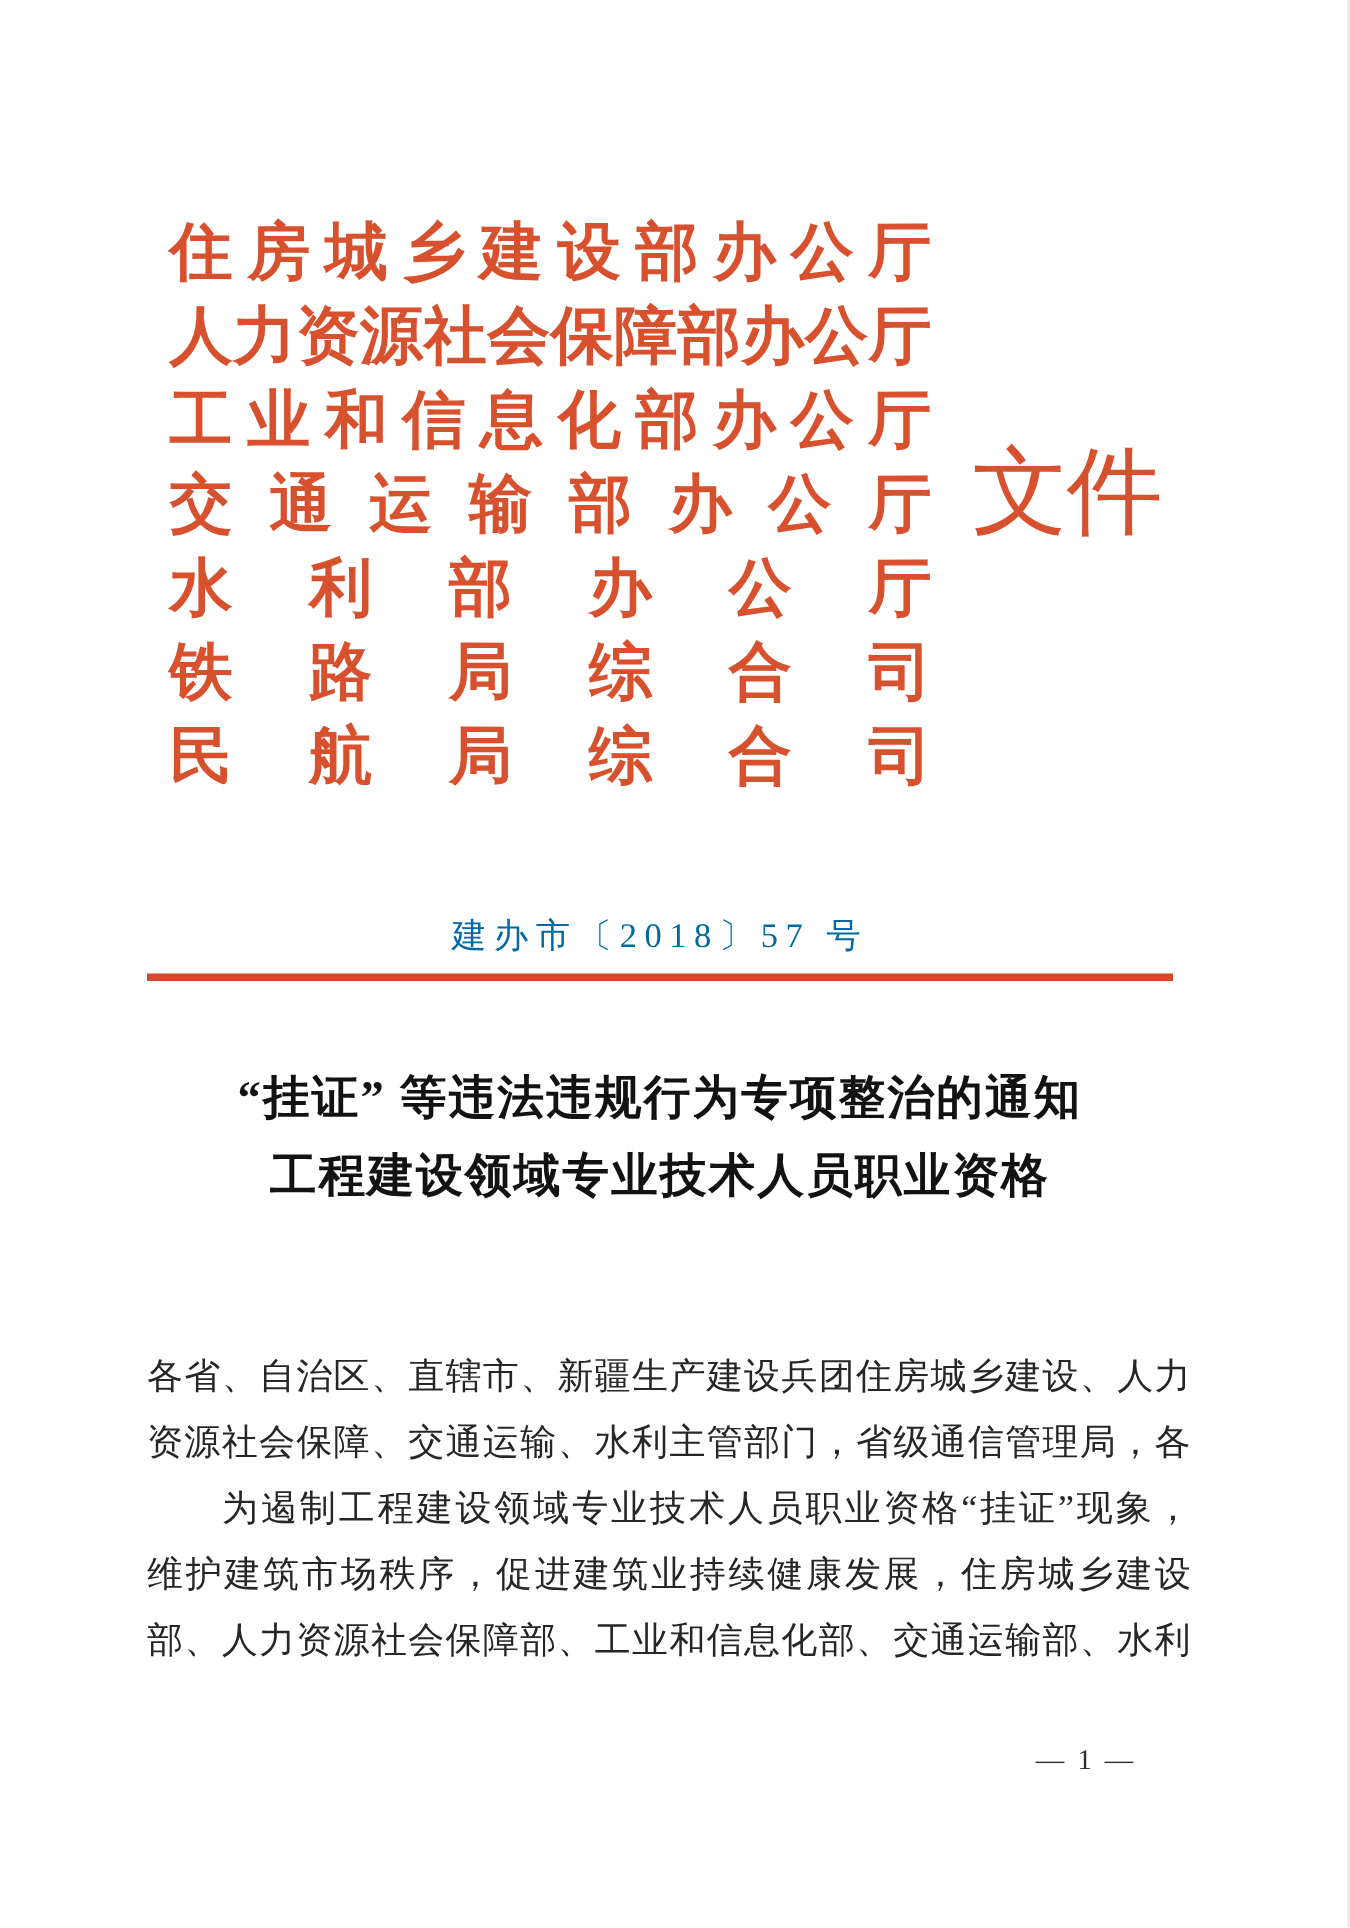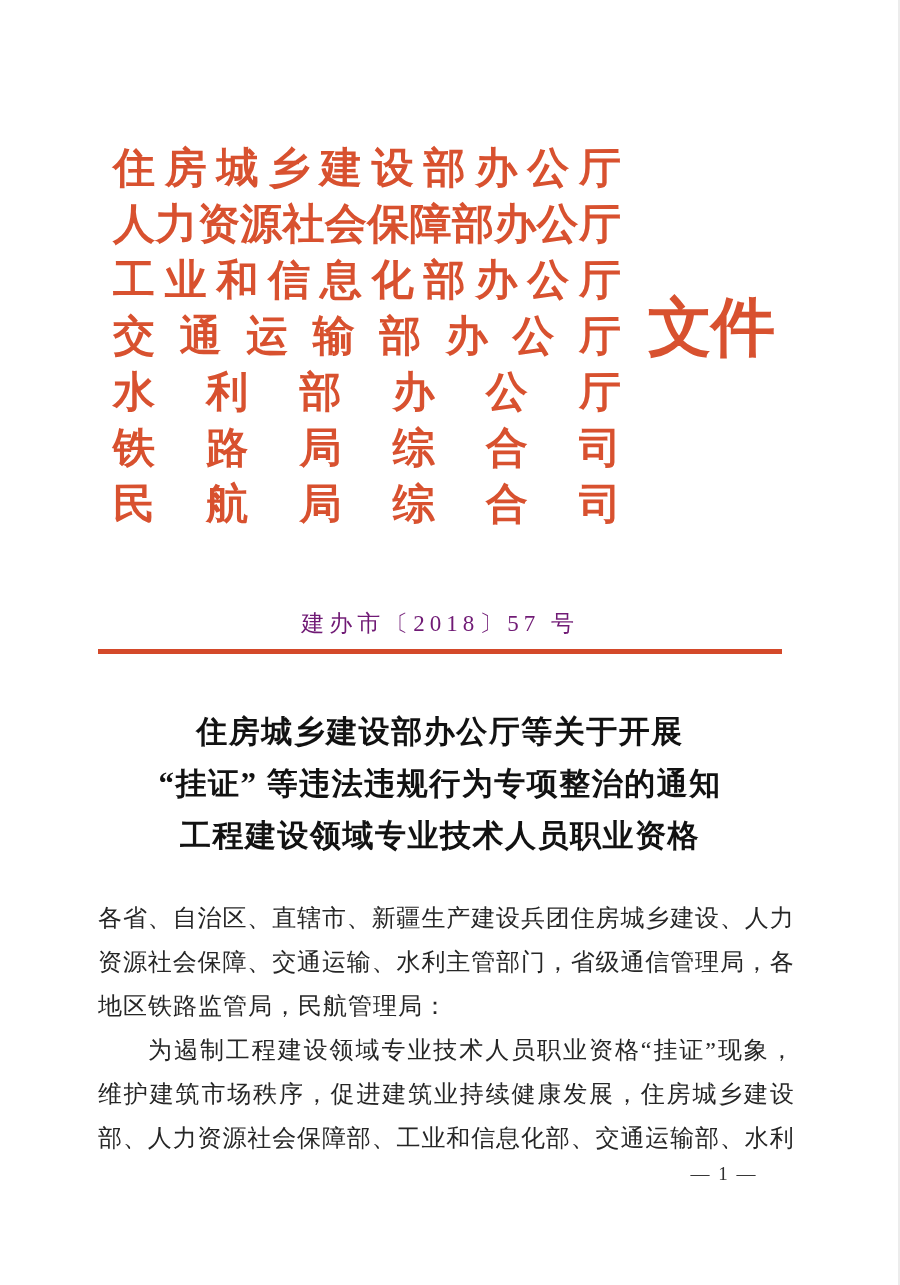--- a/index.html
+++ b/index.html
@@ -42,36 +42,36 @@
     color: #d8512f;
     white-space: nowrap;
   }
   .agency-line span { display: inline-block; }
 
   .doc-marker {
     position: absolute;
     left: 648px;
     top: 296px;
     font-size: 64px;
-    font-weight: bold;
+    font-weight: normal;
     color: #d8512f;
     letter-spacing: -1px;
     line-height: 1;
   }
 
   
   .doc-number {
     position: absolute;
     left: 98px;
     top: 608px;
     width: 684px;
     text-align: center;
     font-size: 23px;
     letter-spacing: 5px;
-    color: #701a75;
+    color: #0369a1;
   }
   .red-divider {
     position: absolute;
     left: 98px;
     top: 649px;
     width: 684px;
     height: 5px;
     background: #d4492a;
   }
 
@@ -208,21 +208,20 @@
       </div>
   </div>
 
   <div class="doc-marker">文件</div>
 
   <div class="doc-number">建办市〔2018〕57 号</div>
 
   <div class="red-divider"></div>
 
   <div class="title-block">
-    <div class="title-line">住房城乡建设部办公厅等关于开展</div>
     <div class="title-line">“挂证” 等违法违规行为专项整治的通知</div>
     <div class="title-line">工程建设领域专业技术人员职业资格</div>
   </div>
 
   <div class="body-block">
     <div class="body-line fill">
         <span>各</span>
         <span>省</span>
         <span>、</span>
         <span>自</span>
@@ -274,21 +273,20 @@
         <span>省</span>
         <span>级</span>
         <span>通</span>
         <span>信</span>
         <span>管</span>
         <span>理</span>
         <span>局</span>
         <span>，</span>
         <span>各</span>
       </div>
-    <div class="body-line plain">地区铁路监管局，民航管理局：</div>
     <div class="body-line fill indent">
         <span>为</span>
         <span>遏</span>
         <span>制</span>
         <span>工</span>
         <span>程</span>
         <span>建</span>
         <span>设</span>
         <span>领</span>
         <span>域</span>

